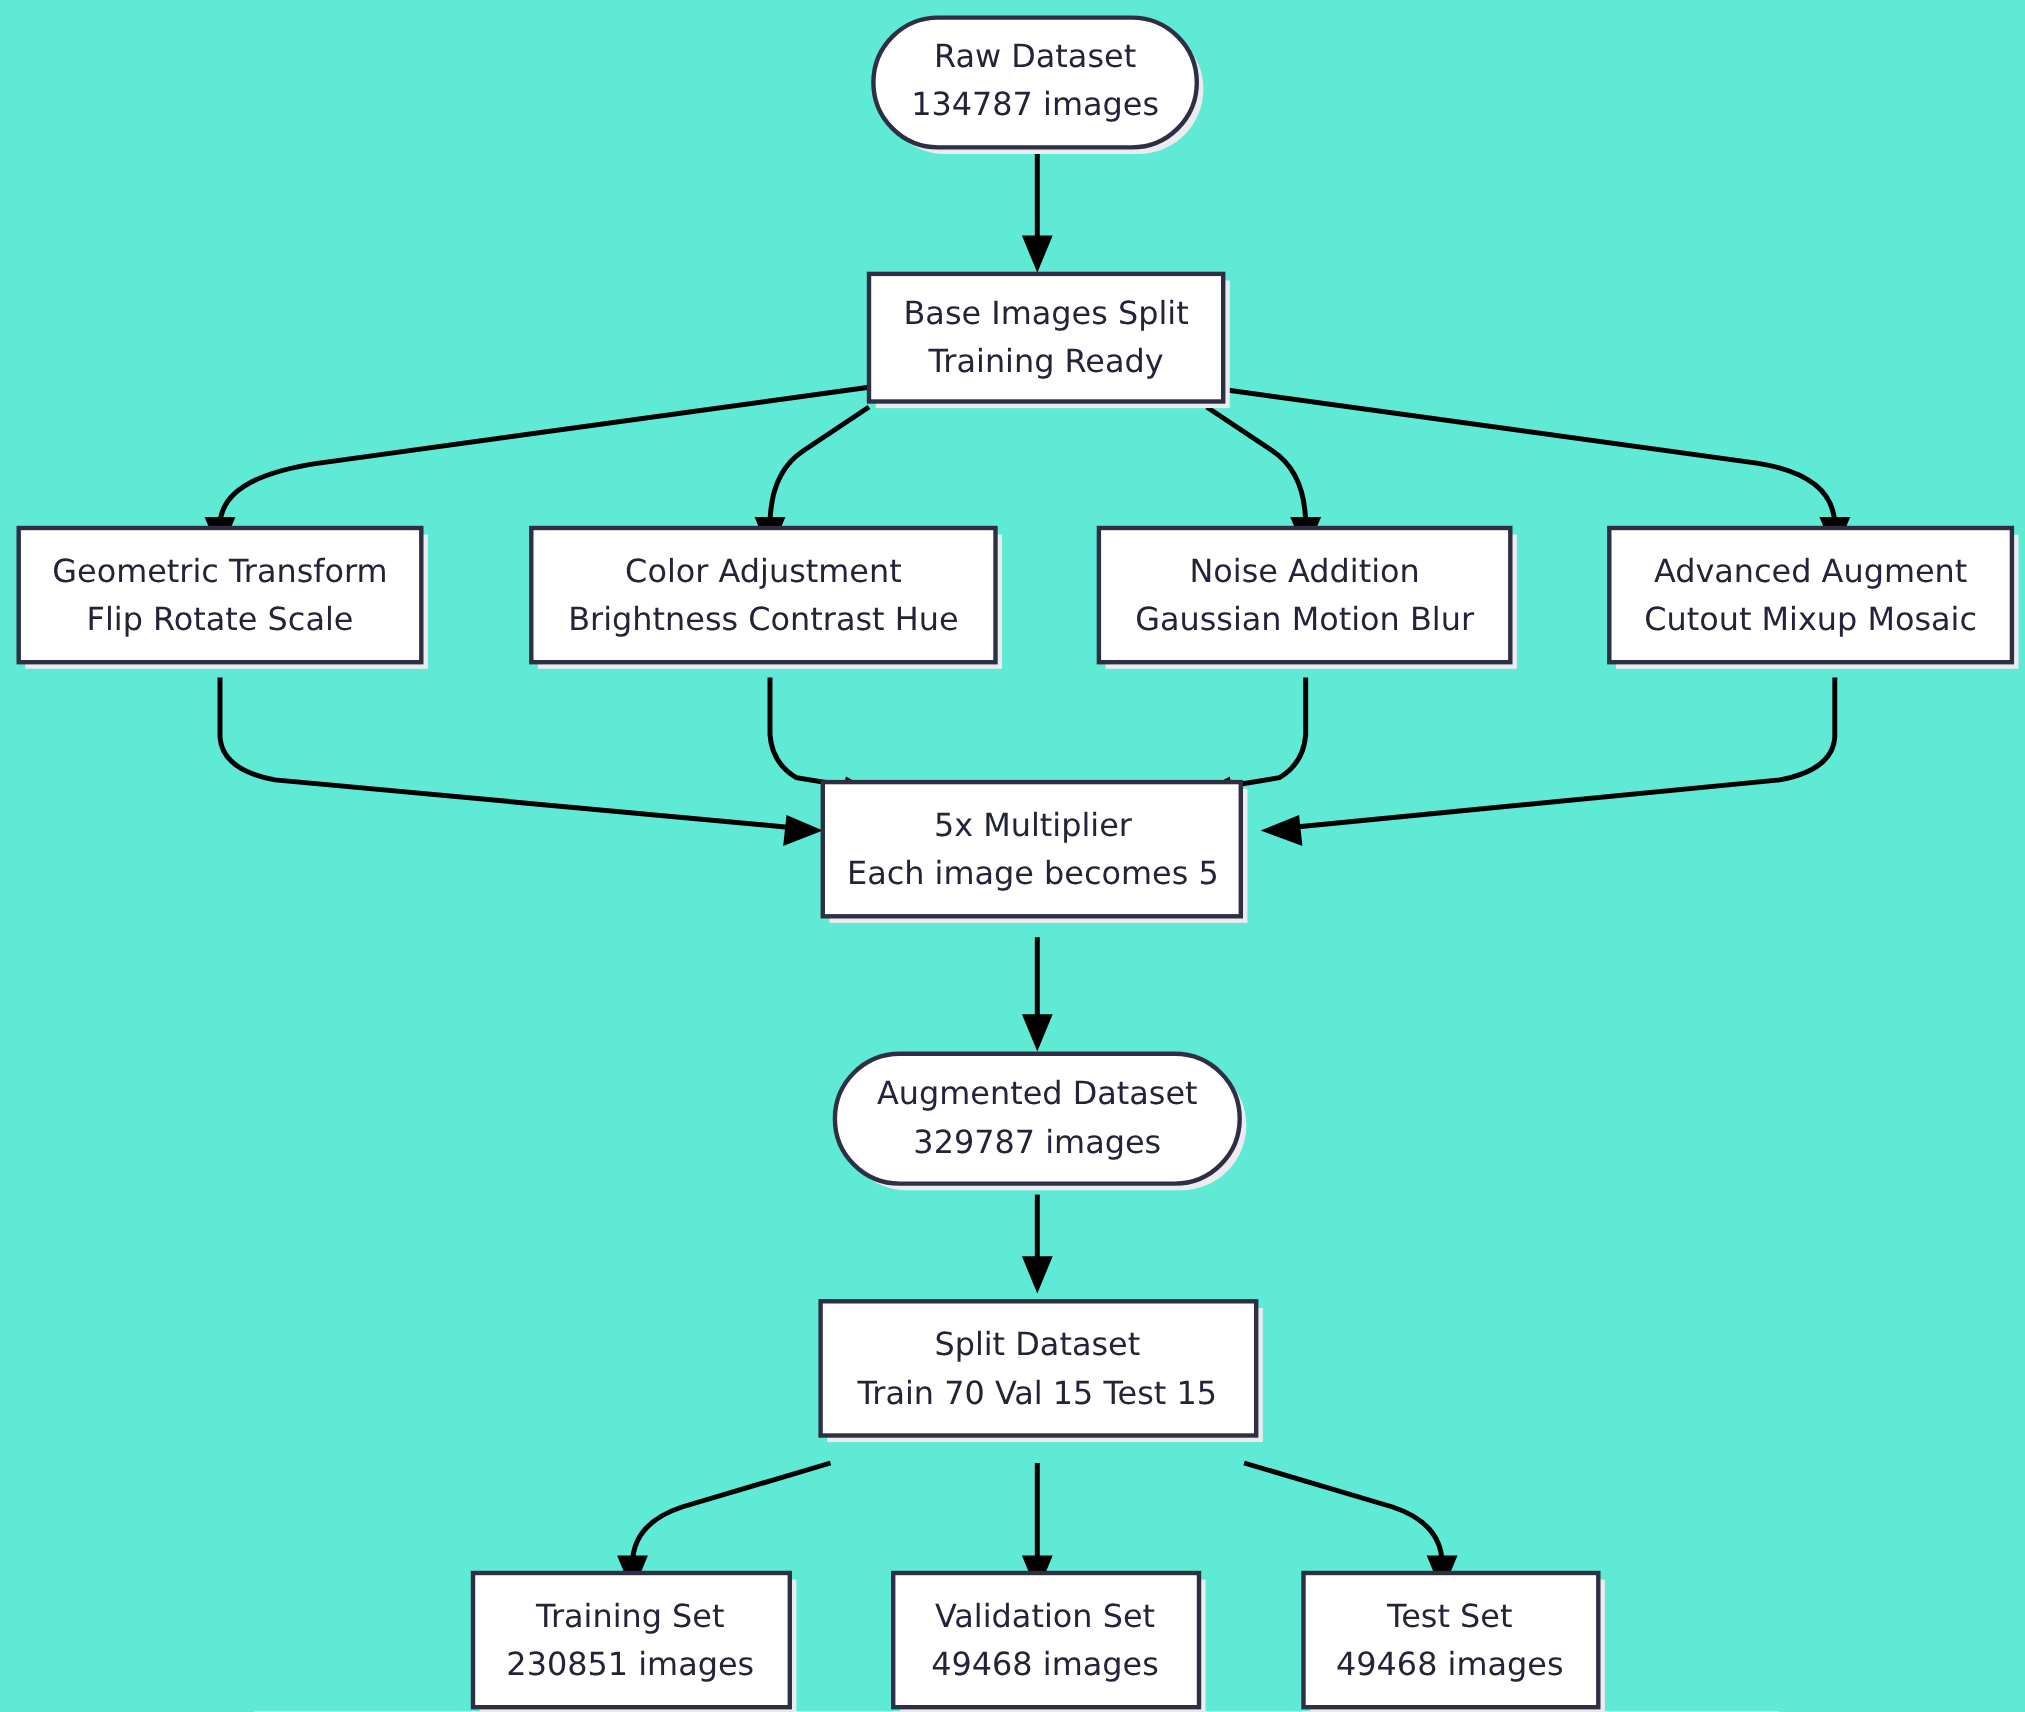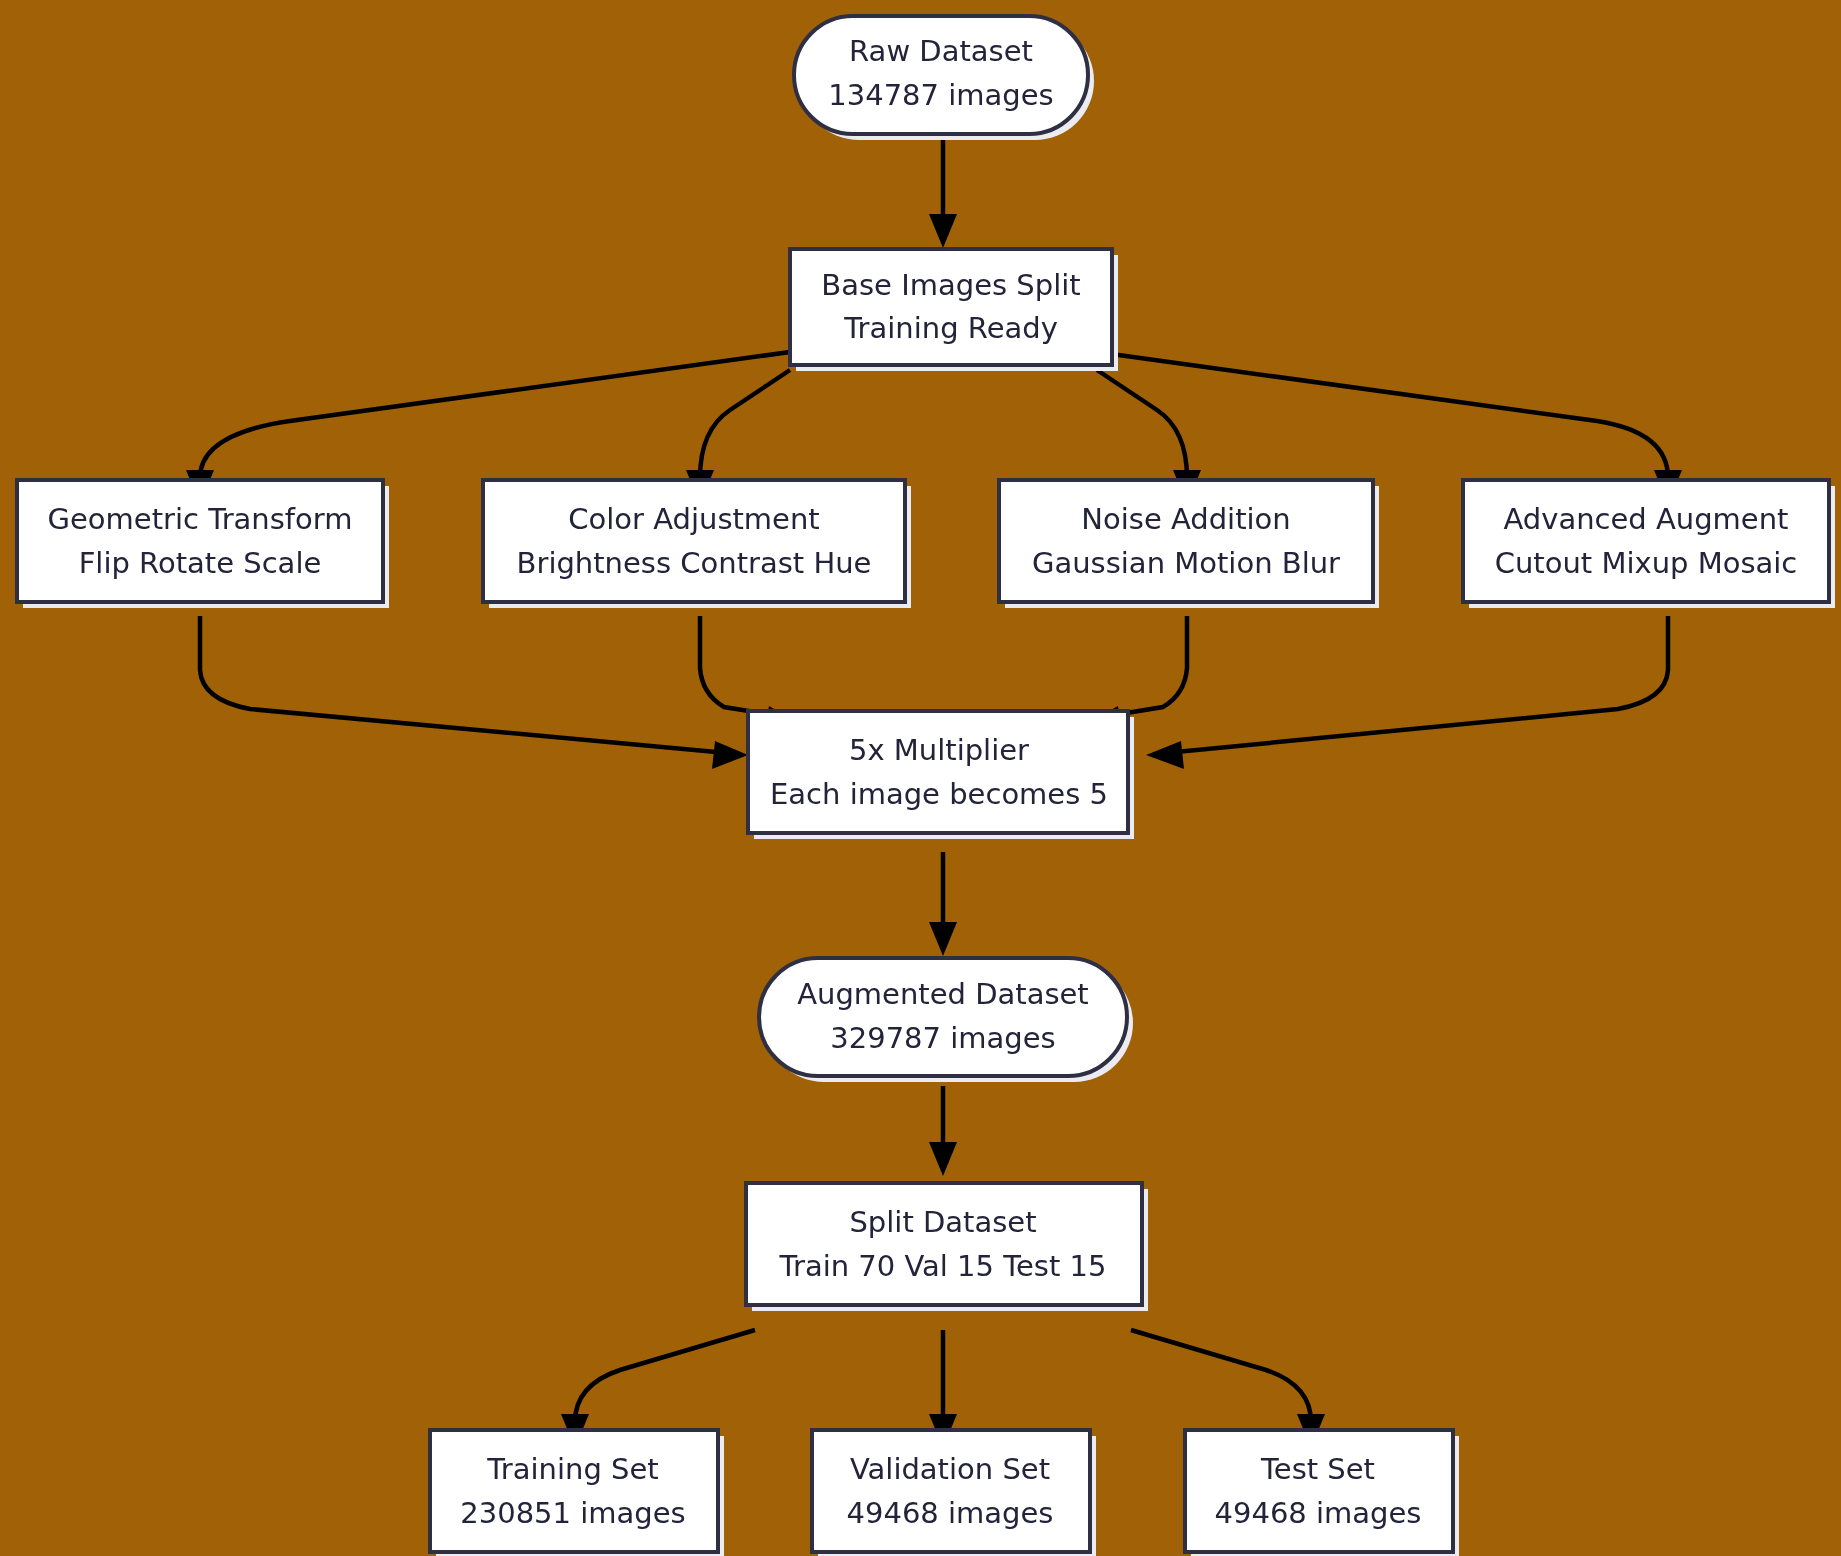--- a/index.html
+++ b/index.html
@@ -10,21 +10,21 @@
   body {
     width: 1841px;
     height: 1556px;
     font-family: "DejaVu Sans", sans-serif;
     overflow: hidden;
   }
   #flow-root {
     position: relative;
     width: 1841px;
     height: 1556px;
-    background: #a16207;
+    background: #5eead4;
   }
   svg#flow-svg {
     position: absolute;
     top: 0;
     left: 0;
     width: 1841px;
     height: 1556px;
     display: block;
   }
   .node-shadow {

